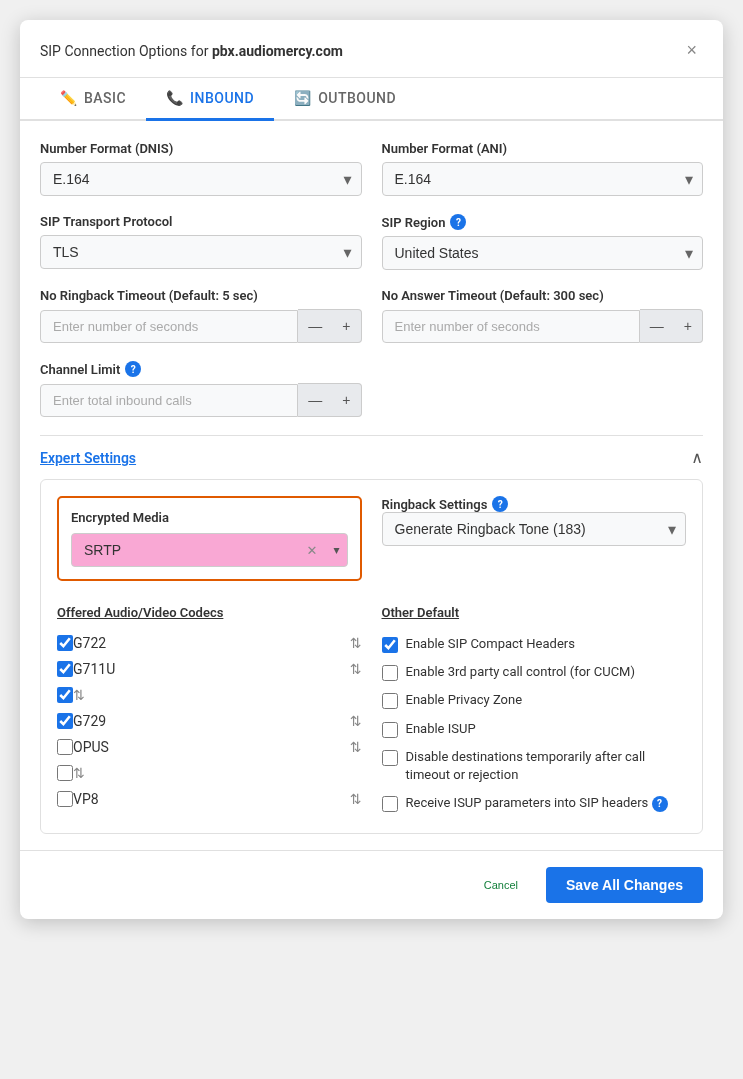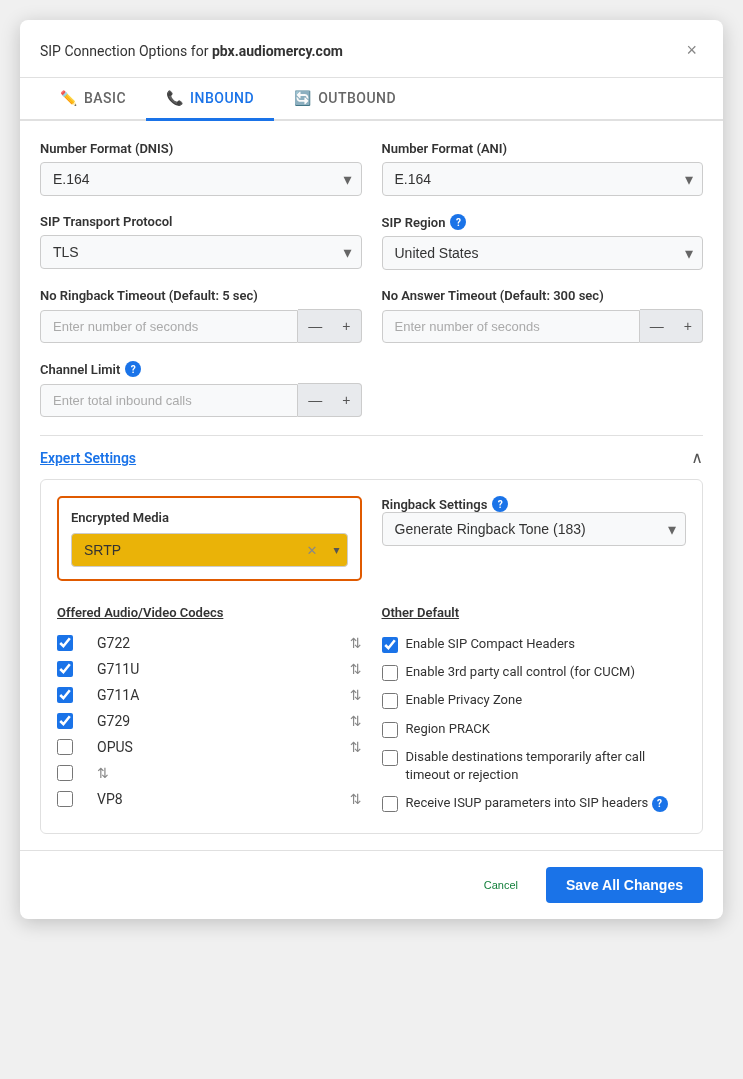--- a/index.html
+++ b/index.html
@@ -241,21 +241,21 @@
       margin-top: 12px;
       text-decoration: underline;
     }
     .codec-list {
       list-style: none;
     }
     .codec-item {
       display: flex;
       align-items: center;
       padding: 5px 0;
-      gap: 24px;
+      gap: 0;
     }
     .codec-check {
       width: 16px;
       height: 16px;
       accent-color: #1a73e8;
       cursor: pointer;
     }
     .codec-name {
       font-size: 14px;
       color: #333;
@@ -448,21 +448,21 @@
       <span class="chevron-icon">∧</span>
     </div>
 
     <div class="expert-content">
       <div class="expert-row">
 
         <div class="expert-col">
           <div class="encrypted-media-box">
             <div class="encrypted-label">Encrypted Media</div>
             <div class="select-with-clear">
-              <select style="width:100%;padding:8px 52px 8px 12px;border:1px solid #ccc;border-radius:4px;background:#eab308;font-size:14px;color:#333;appearance:none;">
+              <select style="width:100%;padding:8px 52px 8px 12px;border:1px solid #ccc;border-radius:4px;background:#f9a8d4;font-size:14px;color:#333;appearance:none;">
                 <option>SRTP</option>
                 <option>None</option>
                 <option>SDES-SRTP</option>
               </select>
               <button class="clear-btn">✕</button>
               <span class="select-arrow2">▾</span>
             </div>
           </div>
         </div>
 
@@ -492,21 +492,20 @@
               <span class="codec-name">G722</span>
               <span class="drag-handle">⇅</span>
             </li>
             <li class="codec-item">
               <input type="checkbox" class="codec-check" checked="" style="">
               <span class="codec-name">G711U</span>
               <span class="drag-handle">⇅</span>
             </li>
             <li class="codec-item">
               <input type="checkbox" class="codec-check" checked="" style="">
-              <span class="codec-name">G711A</span>
               <span class="drag-handle">⇅</span>
             </li>
             <li class="codec-item">
               <input type="checkbox" class="codec-check" checked="" style="">
               <span class="codec-name">G729</span>
               <span class="drag-handle">⇅</span>
             </li>
             <li class="codec-item">
               <input type="checkbox" class="codec-check" style="">
               <span class="codec-name">OPUS</span>
@@ -534,21 +533,21 @@
             <li class="other-item">
               <input type="checkbox" class="other-check" style="">
               <span class="other-label">Enable 3rd party call control (for CUCM)</span>
             </li>
             <li class="other-item">
               <input type="checkbox" class="other-check" style="">
               <span class="other-label">Enable Privacy Zone</span>
             </li>
             <li class="other-item">
               <input type="checkbox" class="other-check" style="">
-              <span class="other-label">Region PRACK</span>
+              <span class="other-label">Enable ISUP</span>
             </li>
             <li class="other-item">
               <input type="checkbox" class="other-check" style="">
               <span class="other-label">Disable destinations temporarily after call timeout or rejection</span>
             </li>
             <li class="other-item">
               <input type="checkbox" class="other-check" style="">
               <span class="other-label">
                 Receive ISUP parameters into SIP headers <span class="help-icon">?</span>
               </span>

